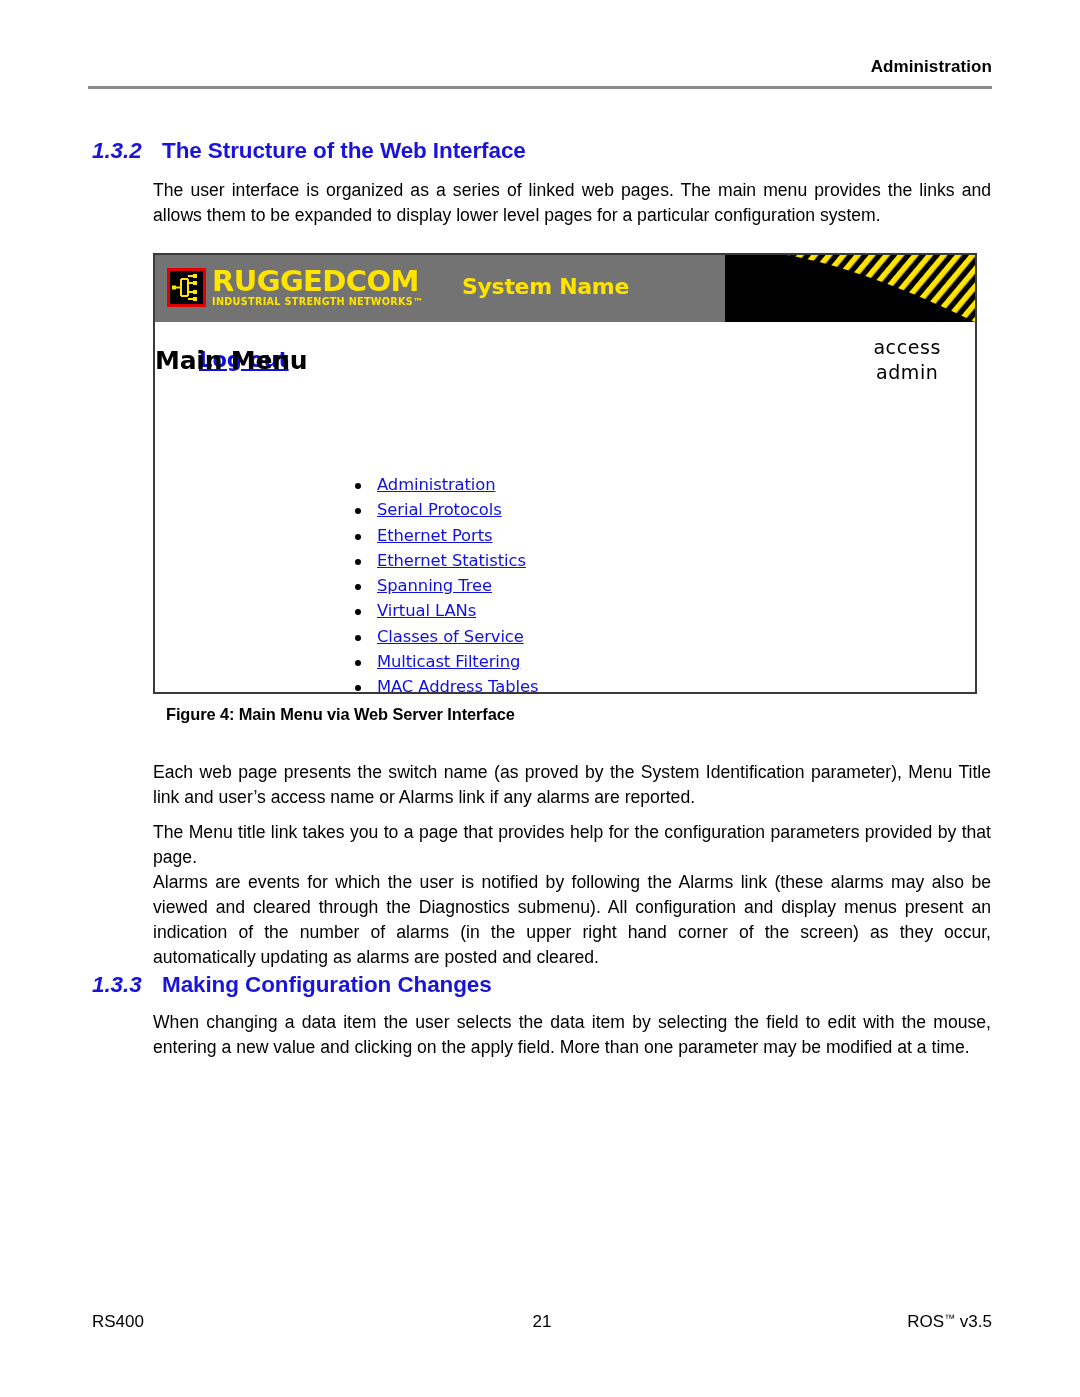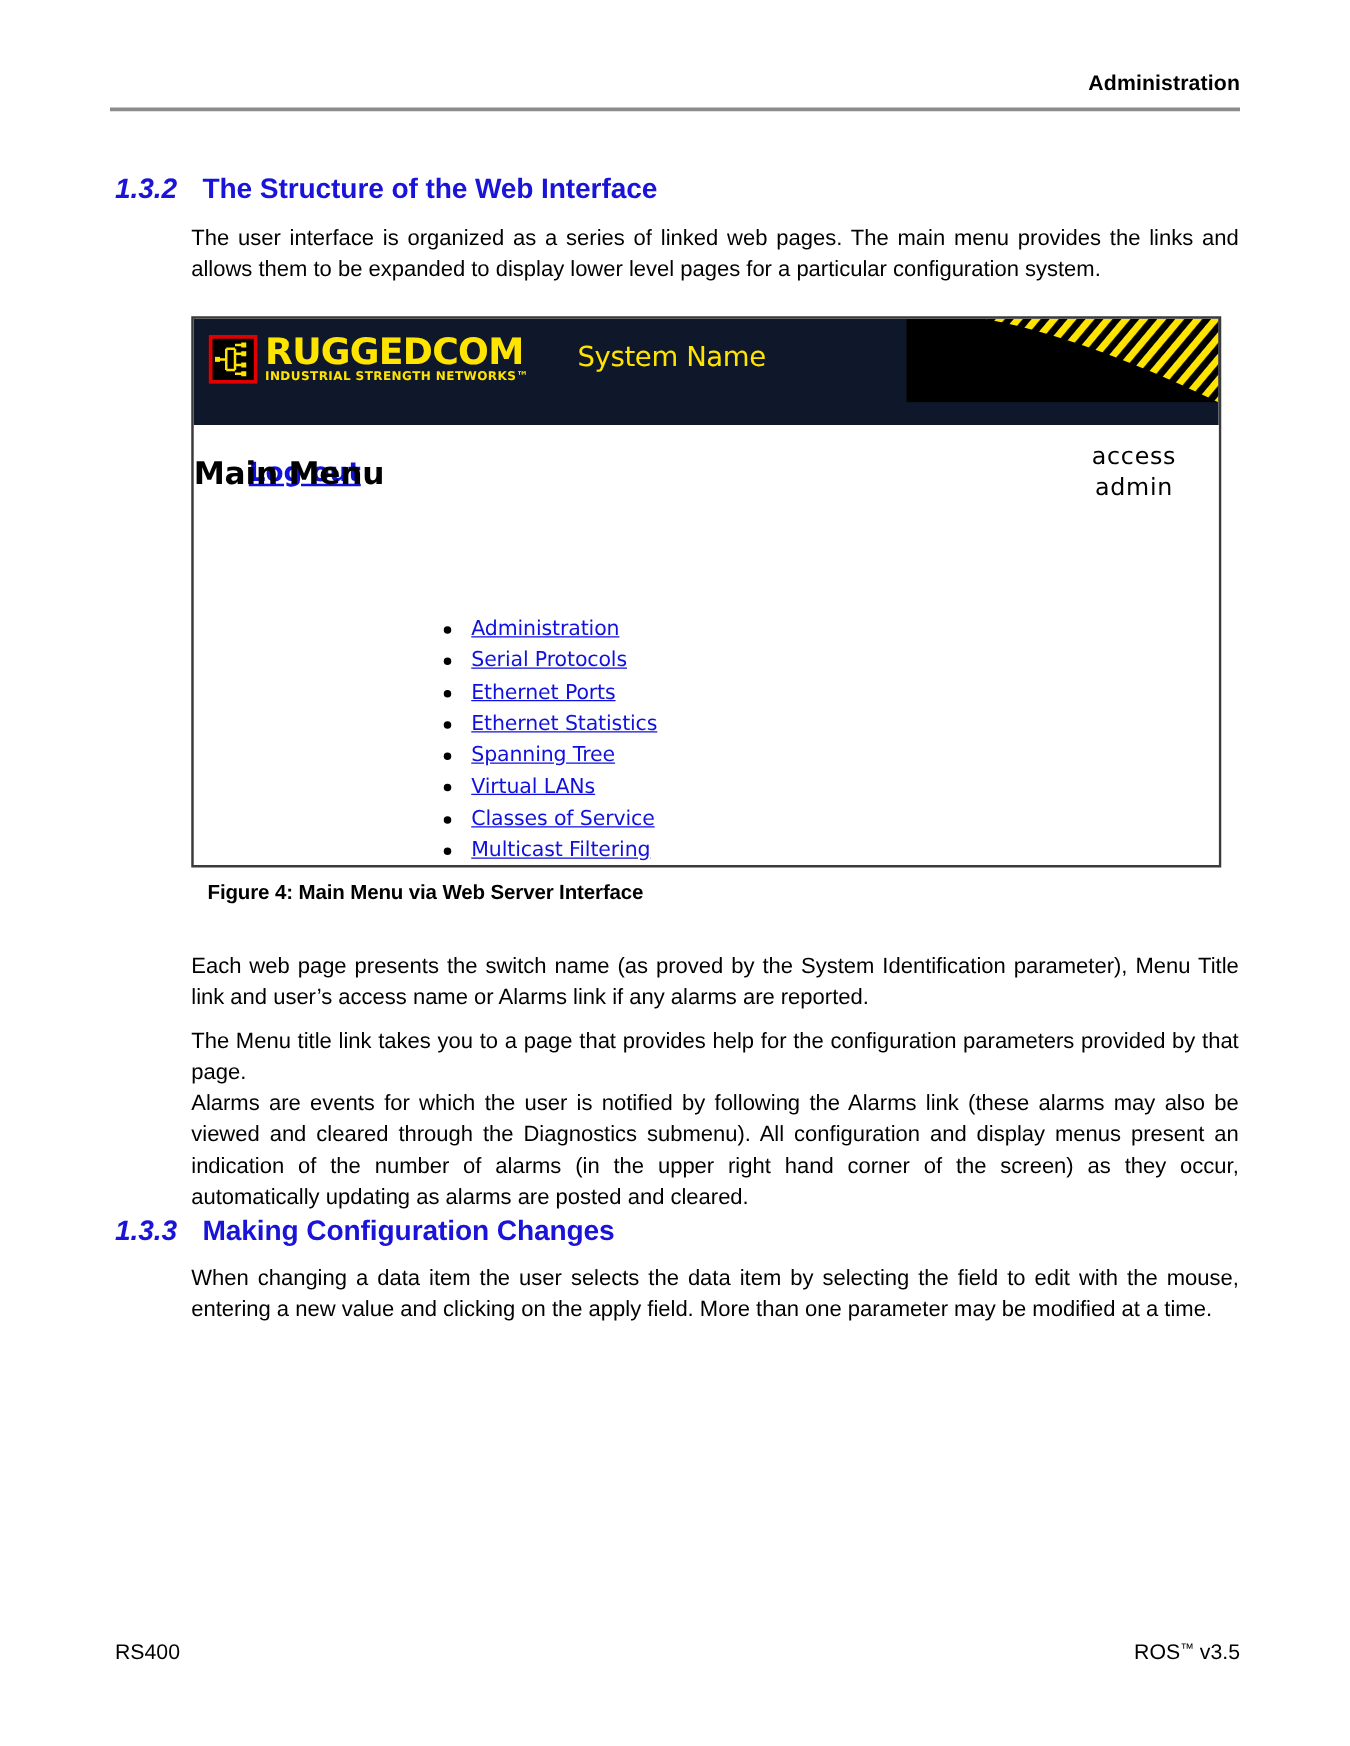--- a/index.html
+++ b/index.html
@@ -79,22 +79,22 @@
     height: 441px;
     border: 2px solid #3a3a3a;
     background: #ffffff;
     box-sizing: border-box;
     overflow: hidden;
   }
 
   
   .ui-banner {
     position: relative;
-    height: 85px;
-    background: #0f172a;
+    height: 67px;
+    background: #737373;
     overflow: hidden;
   }
   .ui-logo {
     position: absolute;
     left: 12px;
     top: 13px;
     display: flex;
     align-items: flex-start;
   }
   .ui-logo-mark {
@@ -128,21 +128,21 @@
     line-height: 12px;
     color: #ffe400;
     letter-spacing: 0.35px;
     margin-top: 1px;
   }
   .ui-sysname {
     position: absolute;
     left: 307px;
     top: 19px;
     font-family: "DejaVu Sans", sans-serif;
-    font-weight: normal;
+    font-weight: bold;
     font-size: 22px;
     color: #ffe400;
     letter-spacing: -0.3px;
   }
   .ui-hazard {
     position: absolute;
     right: 0;
     top: 0;
     width: 250px;
     height: 67px;
@@ -351,14 +351,15 @@
 <div class="para" style="top:870px;">Alarms are events for which the user is notified by following the Alarms link (these alarms may also be viewed and cleared through the Diagnostics submenu). All configuration and display menus present an indication of the number of alarms (in the upper right hand corner of the screen) as they occur, automatically updating as alarms are posted and cleared.</div>
 
 <div class="section-heading" style="top:972px;">
   <span class="sec-num">1.3.3</span><span>Making Configuration Changes</span>
 </div>
 
 <div class="para" style="top:1010px;">When changing a data item the user selects the data item by selecting the field to edit with the mouse, entering a new value and clicking on the apply field. More than one parameter may be modified at a time.</div>
 
 <div class="page-footer">
   <span class="f-left">RS400</span>
+  <span class="f-mid">21</span>
   <span class="f-right"><span>ROS</span><span class="tm">™</span>&nbsp;<span>v3.5</span></span>
 </div>
 
 </body></html>

